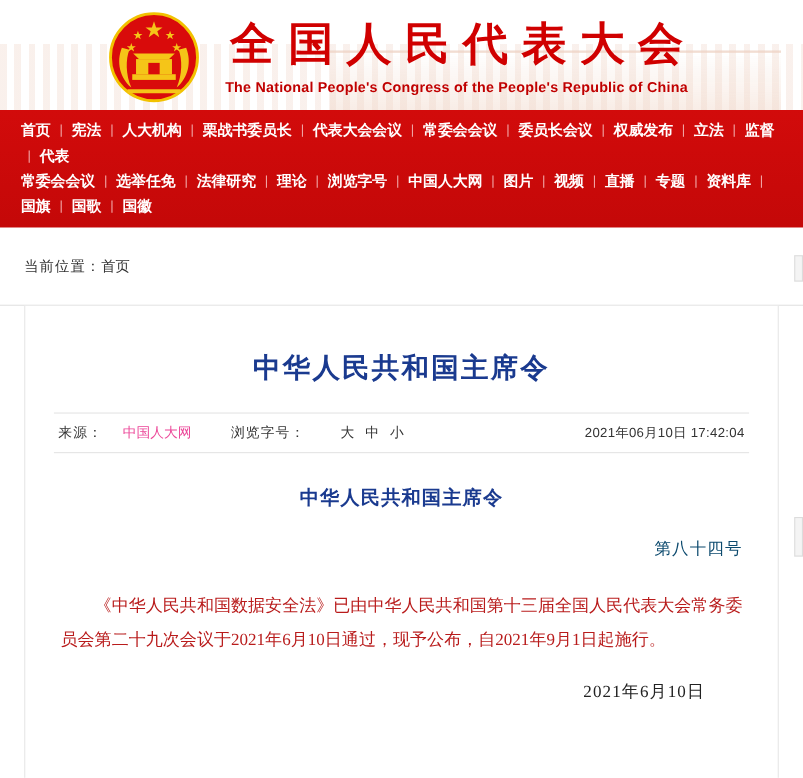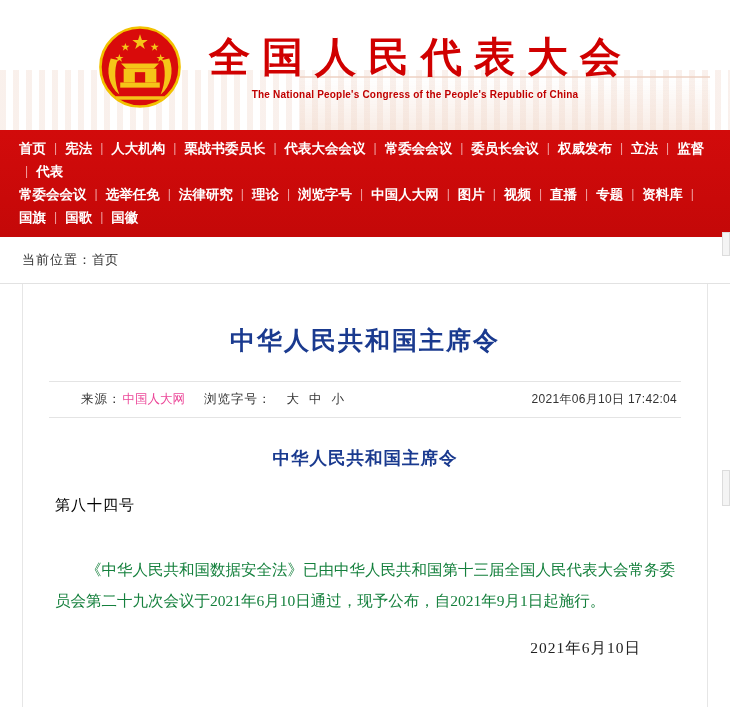--- a/index.html
+++ b/index.html
@@ -12,21 +12,21 @@
     height: 707px;
     font-family: "Liberation Sans", sans-serif;
     color: #333;
     overflow: hidden;
     position: relative;
   }
 
   
   .masthead {
     position: relative;
-    height: 130px;
+    height: 100px;
     background: #ffffff;
     overflow: hidden;
   }
   .masthead-bg {
     position: absolute;
     left: 0; right: 0; bottom: 0;
     height: 60px;
     background:
       repeating-linear-gradient(90deg,
         rgba(230,190,170,0.30) 0px,
@@ -67,21 +67,21 @@
     font-family: "Liberation Serif", serif;
     font-weight: bold;
     font-size: 41px;
     letter-spacing: 12px;
     color: #d00000;
     line-height: 1.15;
     text-indent: 12px;
     white-space: nowrap;
   }
   .site-title-en {
-    font-size: 10px;
+    font-size: 13px;
     font-weight: bold;
     color: #c00000;
     letter-spacing: .2px;
     margin-top: 7px;
     white-space: nowrap;
   }
 
   
   .nav {
     background: #cf0a0a;
@@ -108,21 +108,21 @@
     font-size: 12px;
     padding: 0 7px;
     font-weight: normal;
   }
 
   
   .breadcrumb {
     height: 38px;
     display: flex;
     align-items: center;
-    padding: 4px 22px;
+    padding: 16px 22px;
     font-size: 13px;
     color: #333;
     background: #fff;
     border-bottom: 1px solid #e2e2e2;
   }
   .breadcrumb .bc-label { letter-spacing: 1px; }
   .breadcrumb .bc-link { color: #333; text-decoration: none; }
 
   
   .content-wrap {
@@ -148,50 +148,50 @@
   }
   .meta-bar {
     display: flex;
     align-items: center;
     border-top: 1px solid #e4e4e4;
     border-bottom: 1px solid #e4e4e4;
     padding: 9px 4px;
     font-size: 12.5px;
     color: #333;
   }
-  .meta-left { display: flex; gap: 1px; margin-left: 28px; }
+  .meta-left { display: flex; gap: 18px; }
   .meta-key { letter-spacing: 1px; }
   .meta-val { color: #ec4899; }
   .font-sizes { display: flex; align-items: center; gap: 10px; margin-left: 14px; }
   .font-size-btn { cursor: pointer; color: #333; }
   .meta-right { margin-left: auto; font-size: 12px; color: #333; letter-spacing: .3px; }
 
   .doc-body {
     padding: 28px 6px 0 6px;
     font-family: "Liberation Serif", serif;
   }
   .doc-heading {
     text-align: center;
     color: #1a3a8f;
     font-size: 17.5px;
     font-weight: bold;
     letter-spacing: 1px;
     margin-bottom: 26px;
   }
   .doc-number {
-    text-align: left;
+    text-align: right;
     font-size: 15px;
-    color: #000000;
+    color: #0c4a6e;
     letter-spacing: 1px;
-    margin-bottom: 39px;
+    margin-bottom: 26px;
   }
   .doc-para {
     font-size: 15.5px;
     line-height: 2.0;
-    color: #15803d;
+    color: #b91c1c;
     text-align: justify;
     text-indent: 2em;
     margin: 0 0 18px 0;
   }
   .doc-sign {
     text-align: right;
     font-size: 15.5px;
     color: #222;
     margin-top: 56px;
     padding-right: 34px;

